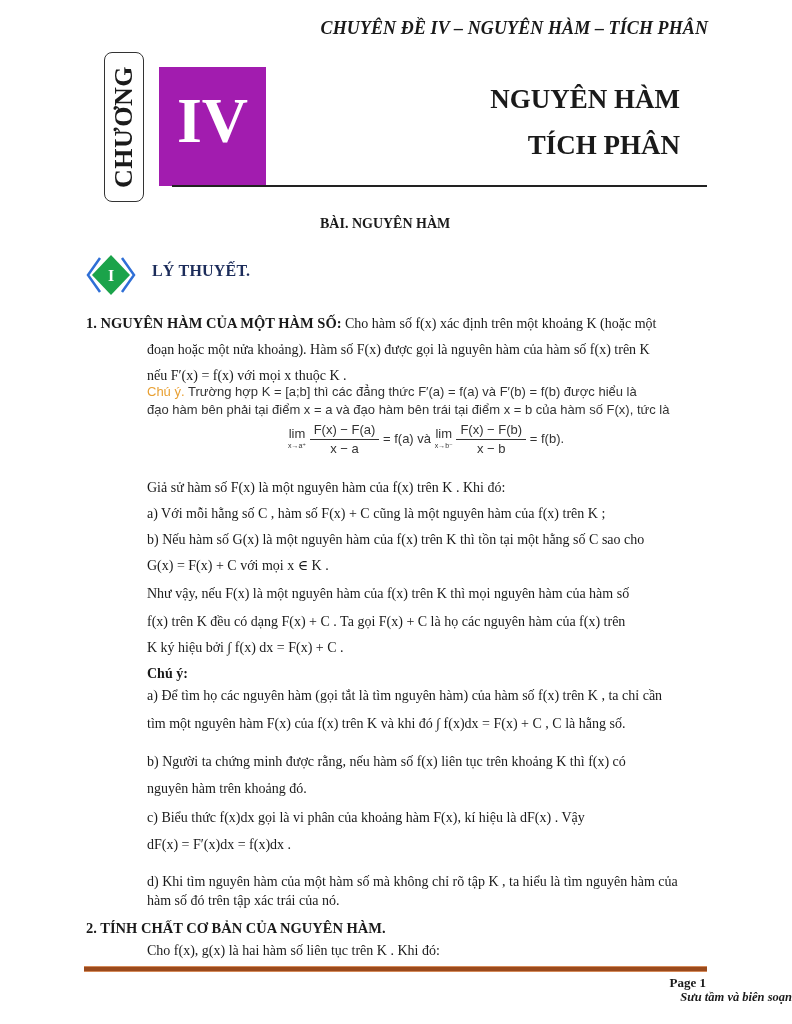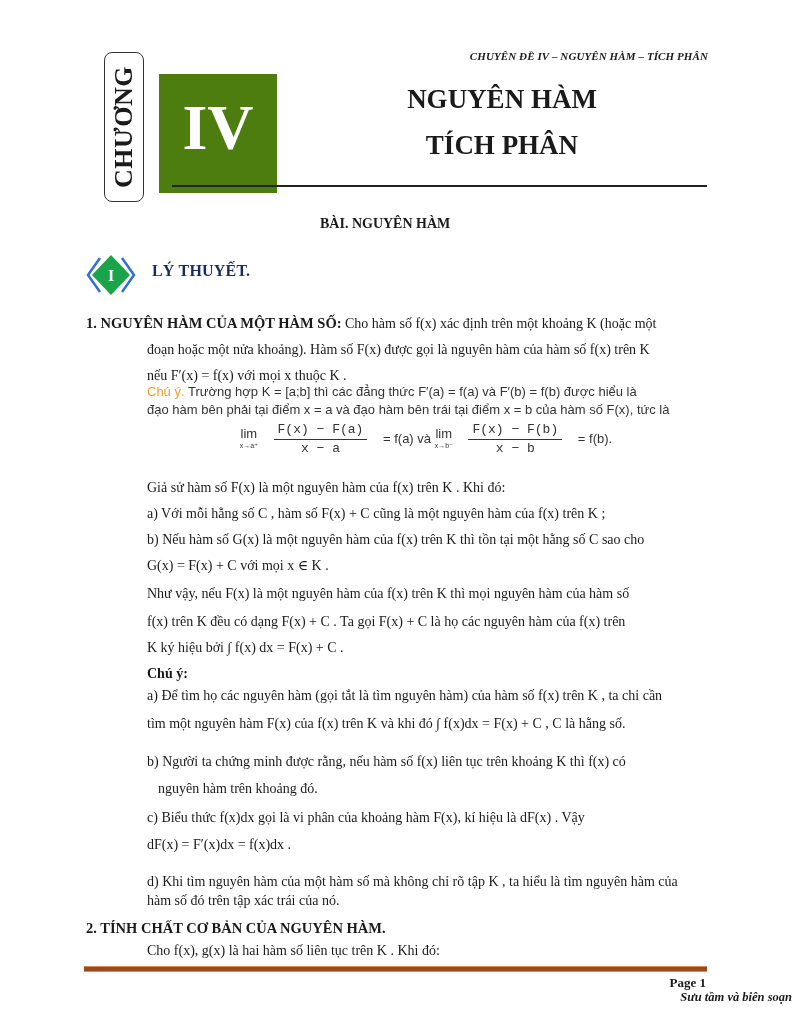--- a/index.html
+++ b/index.html
@@ -1,38 +1,38 @@
 <!DOCTYPE html>
 <html><head>
   <meta charset="utf-8">
   <style>
     html, body { margin: 0; padding: 0; background: #ffffff; }
     body { width: 792px; height: 1024px; position: relative; overflow: hidden;
            font-family: "Liberation Serif", "DejaVu Serif", serif; color: #1a1a1a; }
     .abs { position: absolute; }
-    .running-header { top: 18px; right: 84px; font-size: 11px; font-weight: bold; font-style: italic; letter-spacing: 0.1px; margin-top: 32px; }
+    .running-header { top: 18px; right: 84px; font-size: 18px; font-weight: bold; font-style: italic; letter-spacing: 0.1px; }
     .chapter-tag { left: 104px; top: 52px; width: 40px; height: 150px; border: 1.5px solid #333;
                    border-radius: 8px; box-sizing: border-box; }
     .chapter-tag span { position: absolute; left: 50%; top: 50%; transform: translate(-50%,-50%) rotate(-90deg);
                         font-size: 26px; font-weight: bold; white-space: nowrap; letter-spacing: 0.5px; }
-    .chapter-box { left: 159px; top: 74px; width: 118px; height: 119px; background: #4d7c0f; }
+    .chapter-box { left: 159px; top: 67px; width: 107px; height: 119px; background: #a21caf; }
     .chapter-box span { position: absolute; left: 0; right: 0; top: 22px; text-align: center; color: #fff;
                         font-size: 64px; font-weight: bold; line-height: 1; }
     .title-rule { left: 172px; top: 185px; width: 535px; height: 2px; background: #222; }
-    .title-line { left: 312px; width: 380px; text-align: center; font-size: 27px; font-weight: bold; }
+    .title-line { left: 300px; width: 380px; text-align: right; font-size: 27px; font-weight: bold; }
     .t1 { top: 84px; } .t2 { top: 130px; }
     .lesson { left: 320px; top: 216px; font-size: 14px; font-weight: bold; }
     .badge { left: 86px; top: 250px; width: 50px; height: 50px; }
     .badge-label { left: 152px; top: 262px; font-size: 16px; font-weight: bold; color: #1c2c5a; letter-spacing: 0.2px; }
     .txt { font-size: 14px; line-height: 20px; white-space: nowrap; }
     .note-box { left: 147px; top: 383px; width: 558px; font-family: "Liberation Sans", "DejaVu Sans", sans-serif;
                 font-size: 13px; line-height: 18px; color: #333; }
     .note-label { color: #e8a033; font-weight: normal; }
     .frac-row { text-align: center; margin-top: 2px; }
-    .frac { display: inline-block; vertical-align: middle; text-align: center; margin: 0 12px; font-family: Liberation Mono, monospace; }
+    .frac { display: inline-block; vertical-align: middle; text-align: center; margin: 0 0; }
     .frac .num { border-bottom: 1px solid #333; padding: 0 4px; display: block; }
     .frac .den { display: block; }
     .lim { display: inline-block; vertical-align: middle; text-align: center; line-height: 12px; }
     .lim small { display: block; font-size: 7px; }
     .sec-head { font-weight: bold; font-size: 14.5px; }
     .footer-rule { left: 84px; top: 966px; width: 623px; height: 4px; background: #9b4a1c;
                    border-top: 1px solid #d48a5a; border-bottom: 1px solid #d48a5a; }
     .page-num { right: 86px; top: 975px; font-size: 13px; font-weight: bold; }
     .footer-credit { left: 0; right: 0; top: 990px; text-align: right; font-size: 12.5px; font-weight: bold; font-style: italic; }
   </style>
@@ -87,21 +87,21 @@
 <div class="abs txt" style="left:147px; top:530px;">b) Nếu hàm số  G(x)  là một nguyên hàm của  f(x)  trên  K thì tồn tại một hằng số  C  sao cho</div>
 <div class="abs txt" style="left:147px; top:556px;">G(x) = F(x) + C  với mọi  x ∈ K .</div>
 <div class="abs txt" style="left:147px; top:584px;">Như vậy, nếu  F(x)  là một nguyên hàm của  f(x)  trên  K  thì mọi nguyên hàm của hàm số</div>
 <div class="abs txt" style="left:147px; top:612px;">f(x)  trên  K  đều có dạng  F(x) + C . Ta gọi  F(x) + C là họ các nguyên hàm của  f(x)  trên</div>
 <div class="abs txt" style="left:147px; top:638px;text-align:center;">K  ký hiệu bởi  ∫ f(x) dx = F(x) + C .</div>
 
 <div class="abs txt" style="left:147px; top:664px; font-weight:bold;">Chú ý:</div>
 <div class="abs txt" style="left:147px; top:686px;">a) Để tìm họ các nguyên hàm (gọi tắt là tìm nguyên hàm) của hàm số  f(x)  trên  K , ta chỉ cần</div>
 <div class="abs txt" style="left:147px; top:714px;">tìm một nguyên hàm  F(x)  của  f(x)  trên  K  và khi đó  ∫ f(x)dx = F(x) + C ,  C  là hằng số.</div>
 <div class="abs txt" style="left:147px; top:752px;">b) Người ta chứng minh được rằng, nếu hàm số  f(x)  liên tục trên khoảng  K  thì  f(x)  có</div>
-<div class="abs txt" style="left:158px; top:779px;">nguyên hàm trên khoảng đó.</div>
+<div class="abs txt" style="left:147px; top:779px;">nguyên hàm trên khoảng đó.</div>
 <div class="abs txt" style="left:147px; top:808px;">c) Biểu thức  f(x)dx  gọi là vi phân của khoảng hàm  F(x), kí hiệu là  dF(x) . Vậy</div>
 <div class="abs txt" style="left:147px; top:835px;">dF(x) = F′(x)dx = f(x)dx .</div>
 <div class="abs txt" style="left:147px; top:872px;">d) Khi tìm nguyên hàm của một hàm số mà không chỉ rõ tập  K , ta hiểu là tìm nguyên hàm của</div>
 <div class="abs txt" style="left:147px; top:891px;">hàm số đó trên tập xác trái của nó.</div>
 
 <div class="abs txt sec-head" style="left:86px; top:918px;">2. TÍNH CHẤT CƠ BẢN CỦA NGUYÊN HÀM.</div>
 <div class="abs txt" style="left:147px; top:941px;">Cho  f(x), g(x)  là hai hàm số liên tục trên  K . Khi đó:</div>
 
 <div class="abs footer-rule"></div>
 <div class="abs page-num">Page 1</div>

